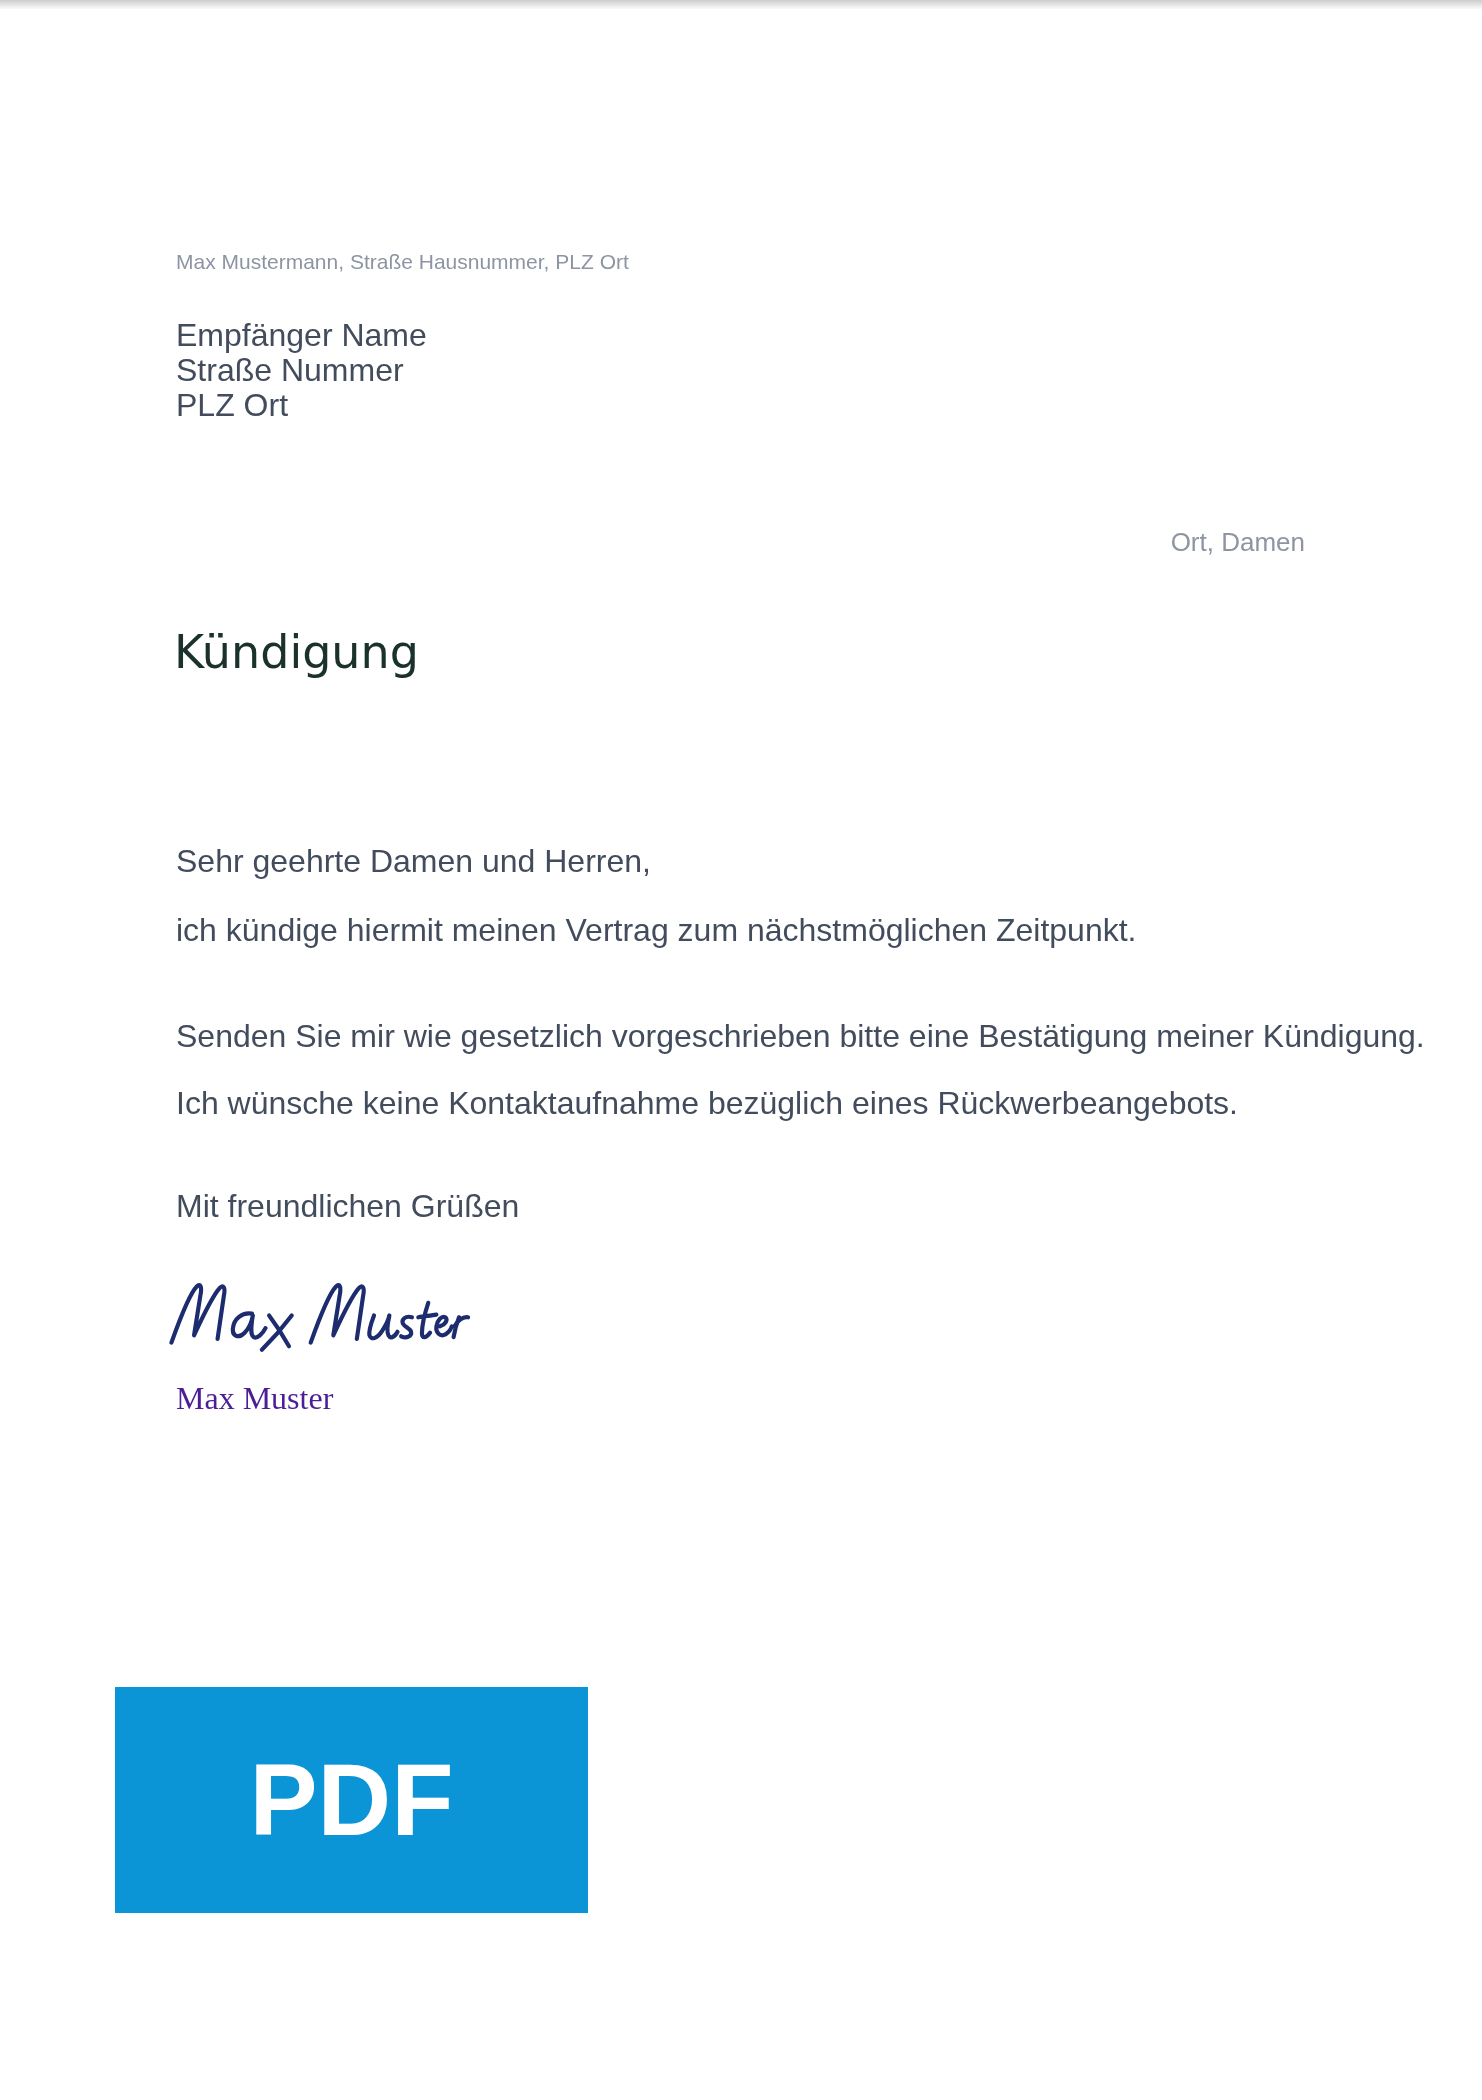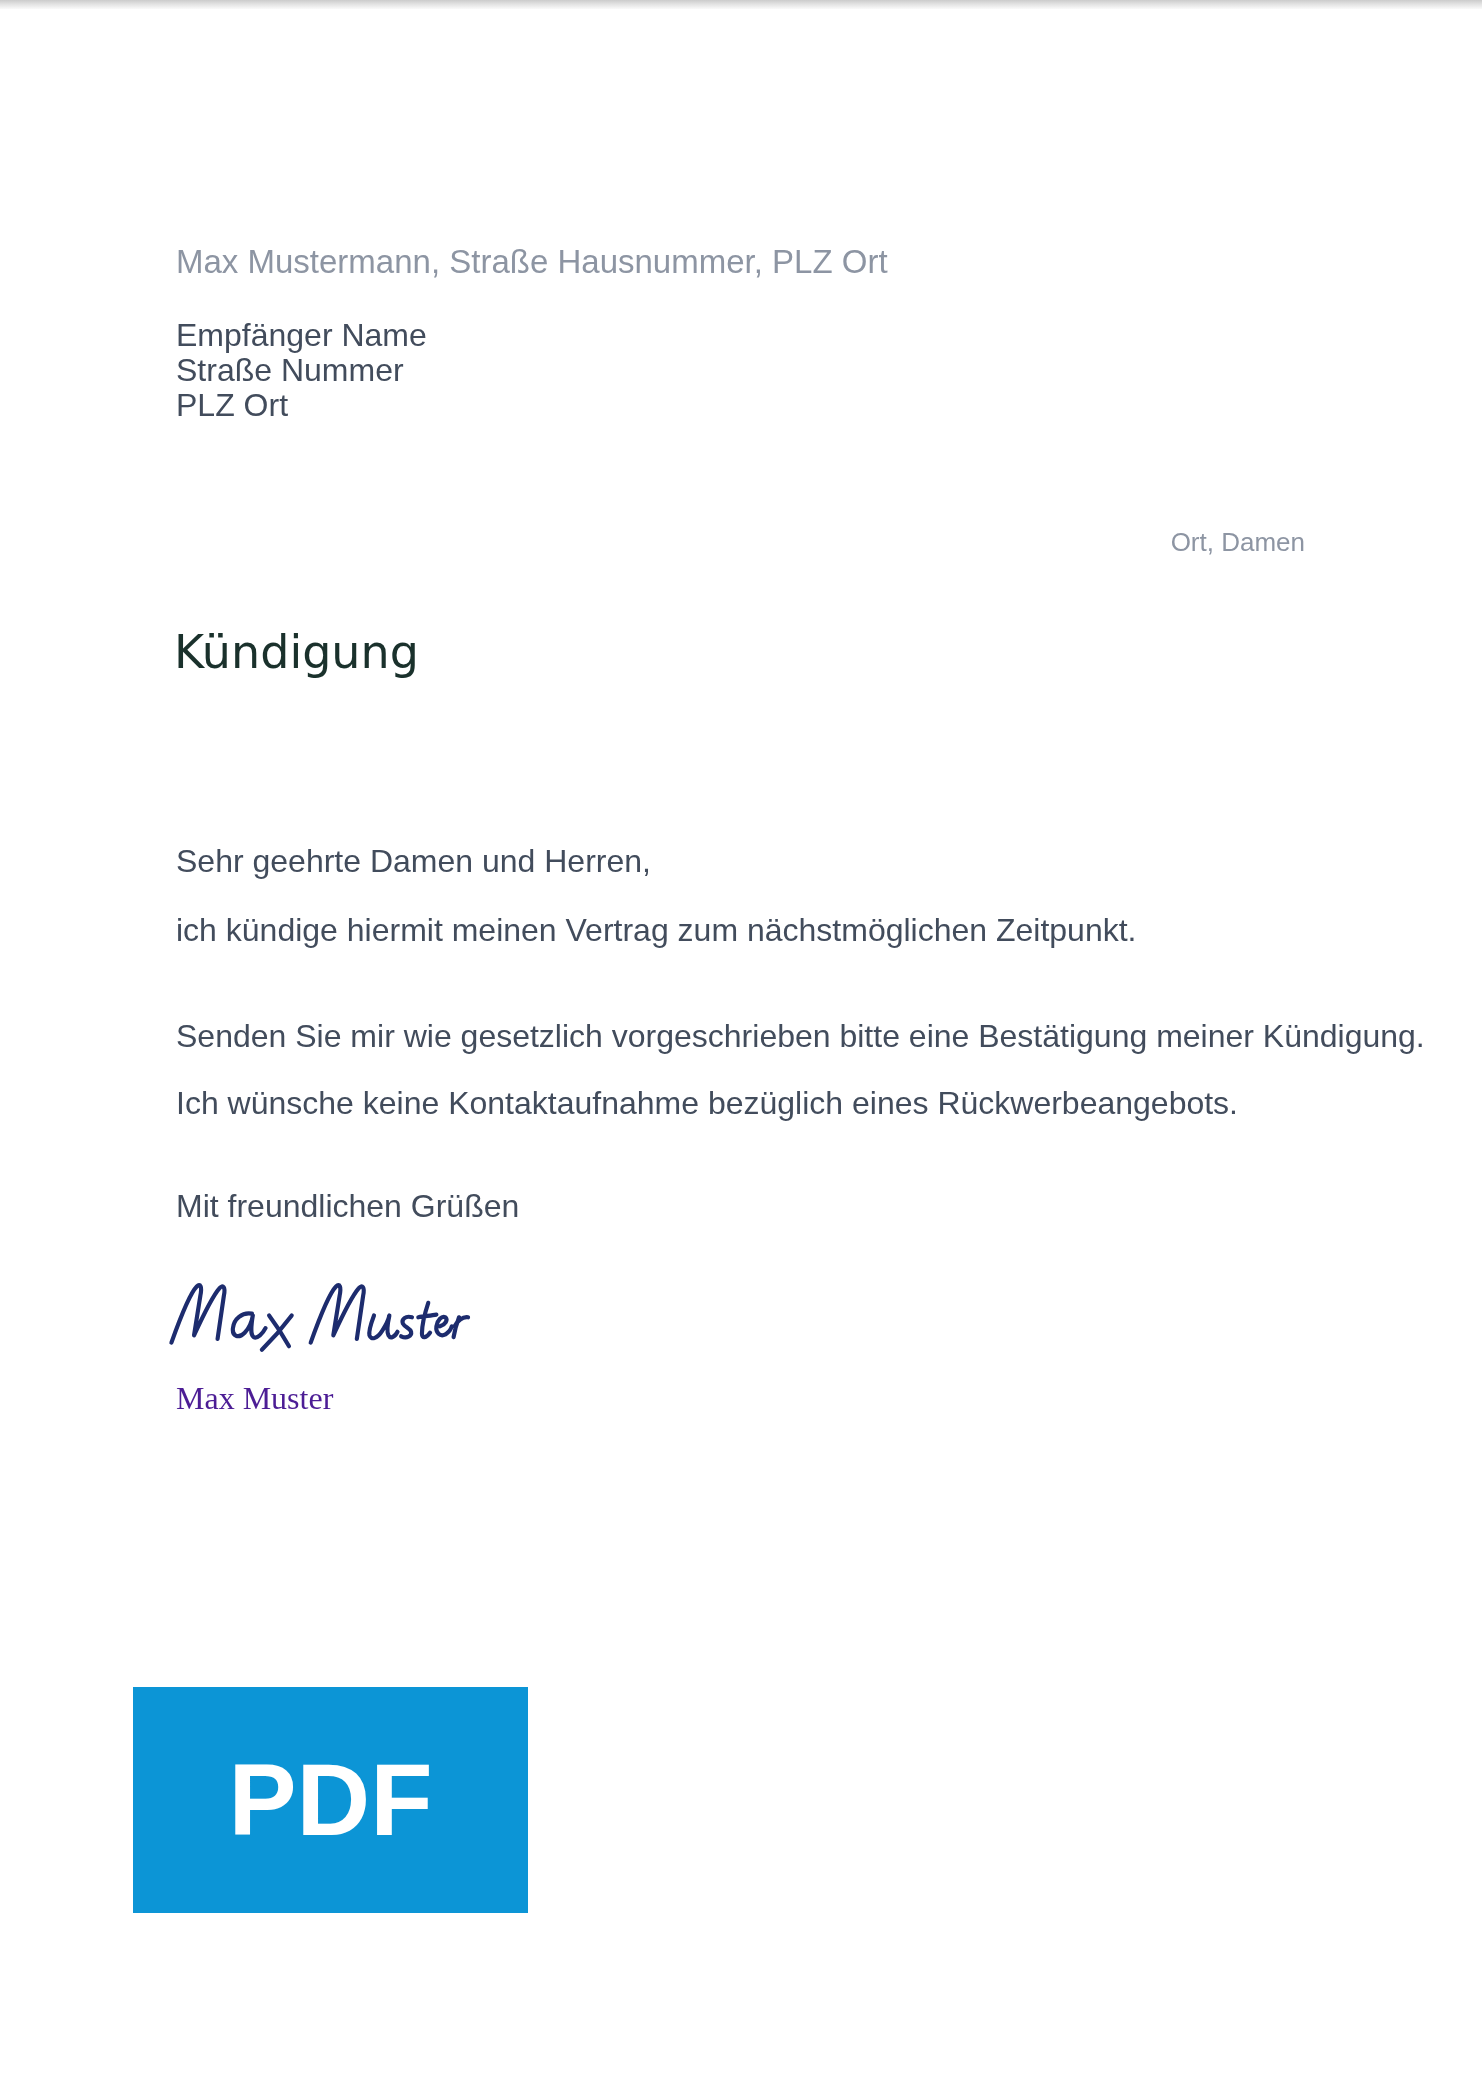--- a/index.html
+++ b/index.html
@@ -11,21 +11,21 @@
     overflow: hidden;
     font-family: "Liberation Sans", sans-serif;
   }
   .abs { position: absolute; }
 
   #top-border {
     left: 0; top: 0; width: 1482px; height: 9px;
     background: linear-gradient(to bottom, #cccccc 0%, #e2e2e2 45%, #fafafa 100%);
   }
 
-  .muted-text   { color: #8d95a3; font-size: 33px; line-height: 30px; }
+  .muted-text   { color: #8d95a3; font-size: 21px; line-height: 30px; }
   .body-text    { color: #424c5c; font-size: 32px; line-height: 33px; }
 
   #sender-line     { left: 176px; top: 247px; }
   #recipient-block { left: 176px; top: 318px; }
   #recipient-block div { line-height: 35px; }
 
   #date-line { left: 176px; top: 527px; width: 1129px; text-align: right; font-size: 26px; }
 
   #subject-heading {
     left: 174px; top: 625px;
@@ -54,21 +54,21 @@
     border: none;
     cursor: pointer;
     display: flex;
     align-items: center;
     justify-content: center;
     font-family: "Liberation Sans", sans-serif;
     font-weight: bold;
     font-size: 102px;
     padding: 0;
   }
-  #pdf-button  { left: 133px; width: 395px; }
+  #pdf-button  { left: 115px; width: 473px; }
   #word-button { left: 595px; width: 560px; }
 </style>
 </head>
 <body>
 
 <div id="screen">
 
   <div id="top-border" class="abs"></div>
 
   <div id="sender-line" class="abs muted-text" style="color: rgb(141, 149, 163);">Max Mustermann, Straße Hausnummer, PLZ Ort</div>

